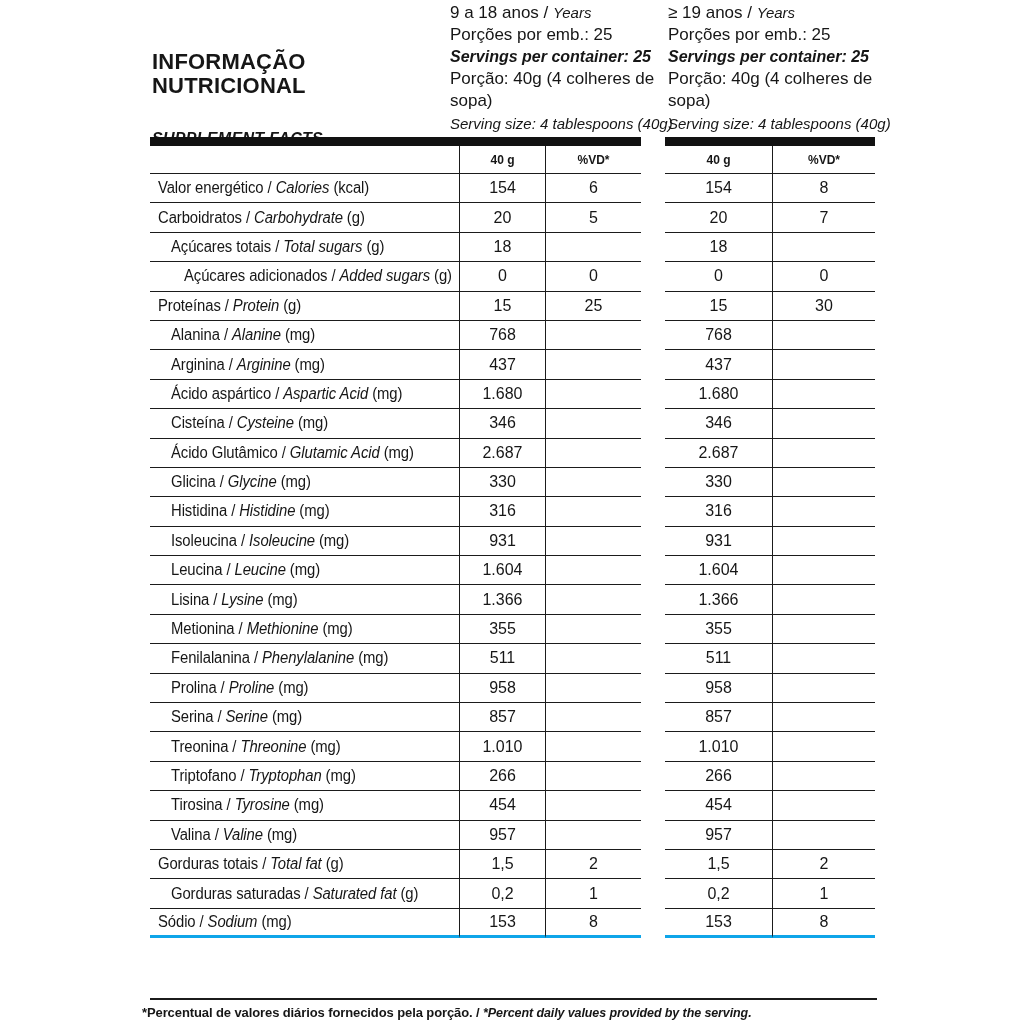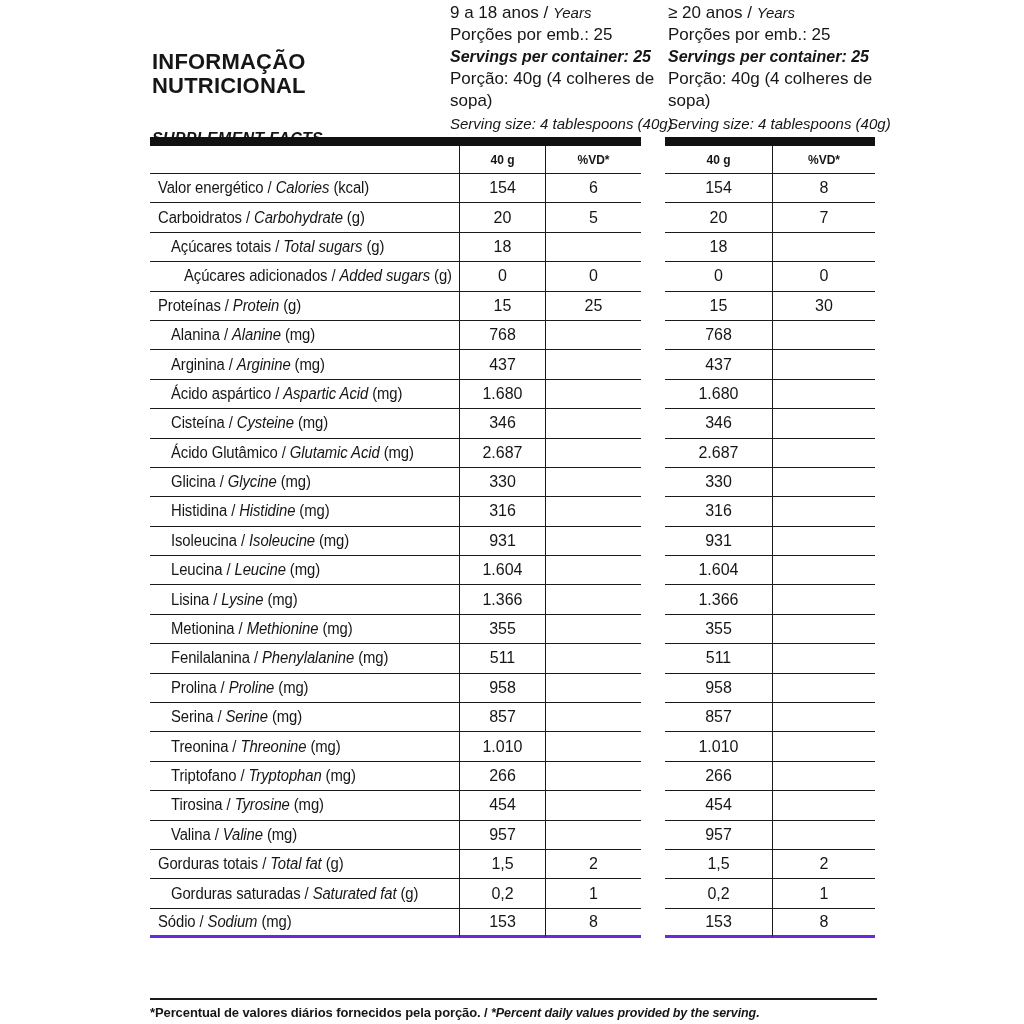--- a/index.html
+++ b/index.html
@@ -43,30 +43,30 @@
   .name { padding-left:8px; overflow:hidden; }
   .name .inner {
     display:inline-block; white-space:nowrap; transform:scaleX(0.94);
     transform-origin:0 50%; font-size:15.8px; letter-spacing:-0.1px;
   }
   .name .en { font-style:italic; }
   .indent-1 { padding-left:21px;align-items:center; }
   .indent-2 { padding-left:34px; }
   .num { justify-content:center; }
   .gapc { border:none; }
-  .trow.last > .bB { border-bottom:3px solid #6d28d9; }
+  .trow.last > .bB { border-bottom:3px solid #0ea5e9; }
   
   .note {
     position:absolute; left:150px; top:952px; width:735px;
     font-size:16.5px; line-height:22px;
   }
   .note .en { font-style:italic; font-size:16px; }
   .rule { position:absolute; left:150px; top:998px; width:727px; height:2px; background:#1b1b1b; }
   .footnote {
-    position:absolute; left:150px; top:1005px; width:735px;
+    position:absolute; left:142px; top:1005px; width:735px;
     font-size:13px; font-weight:bold; letter-spacing:-0.1px;
   }
   .footnote .en { font-style:italic; font-size:12.5px; }
 </style>
 </head>
 <body>
 
 <div class="page">
 
   <div class="brand">
@@ -76,21 +76,21 @@
 
   <div class="servcol g1">
     <div class="age"><span>9 a 18 anos /</span> <i>Years</i></div>
     <div>Porções por emb.: 25</div>
     <div class="en">Servings per container: 25</div>
     <div>Porção: 40g (4 colheres de sopa)</div>
     <div class="size">Serving size: 4 tablespoons (40g)</div>
   </div>
 
   <div class="servcol g2">
-    <div class="age"><span>≥ 20 anos /</span> <i>Years</i></div>
+    <div class="age"><span>≥ 19 anos /</span> <i>Years</i></div>
     <div>Porções por emb.: 25</div>
     <div class="en">Servings per container: 25</div>
     <div>Porção: 40g (4 colheres de sopa)</div>
     <div class="size">Serving size: 4 tablespoons (40g)</div>
   </div>
 
   <div class="ntable" id="ntable">
 
     <div class="bar b1"></div>
     <div class="gapc"></div>

